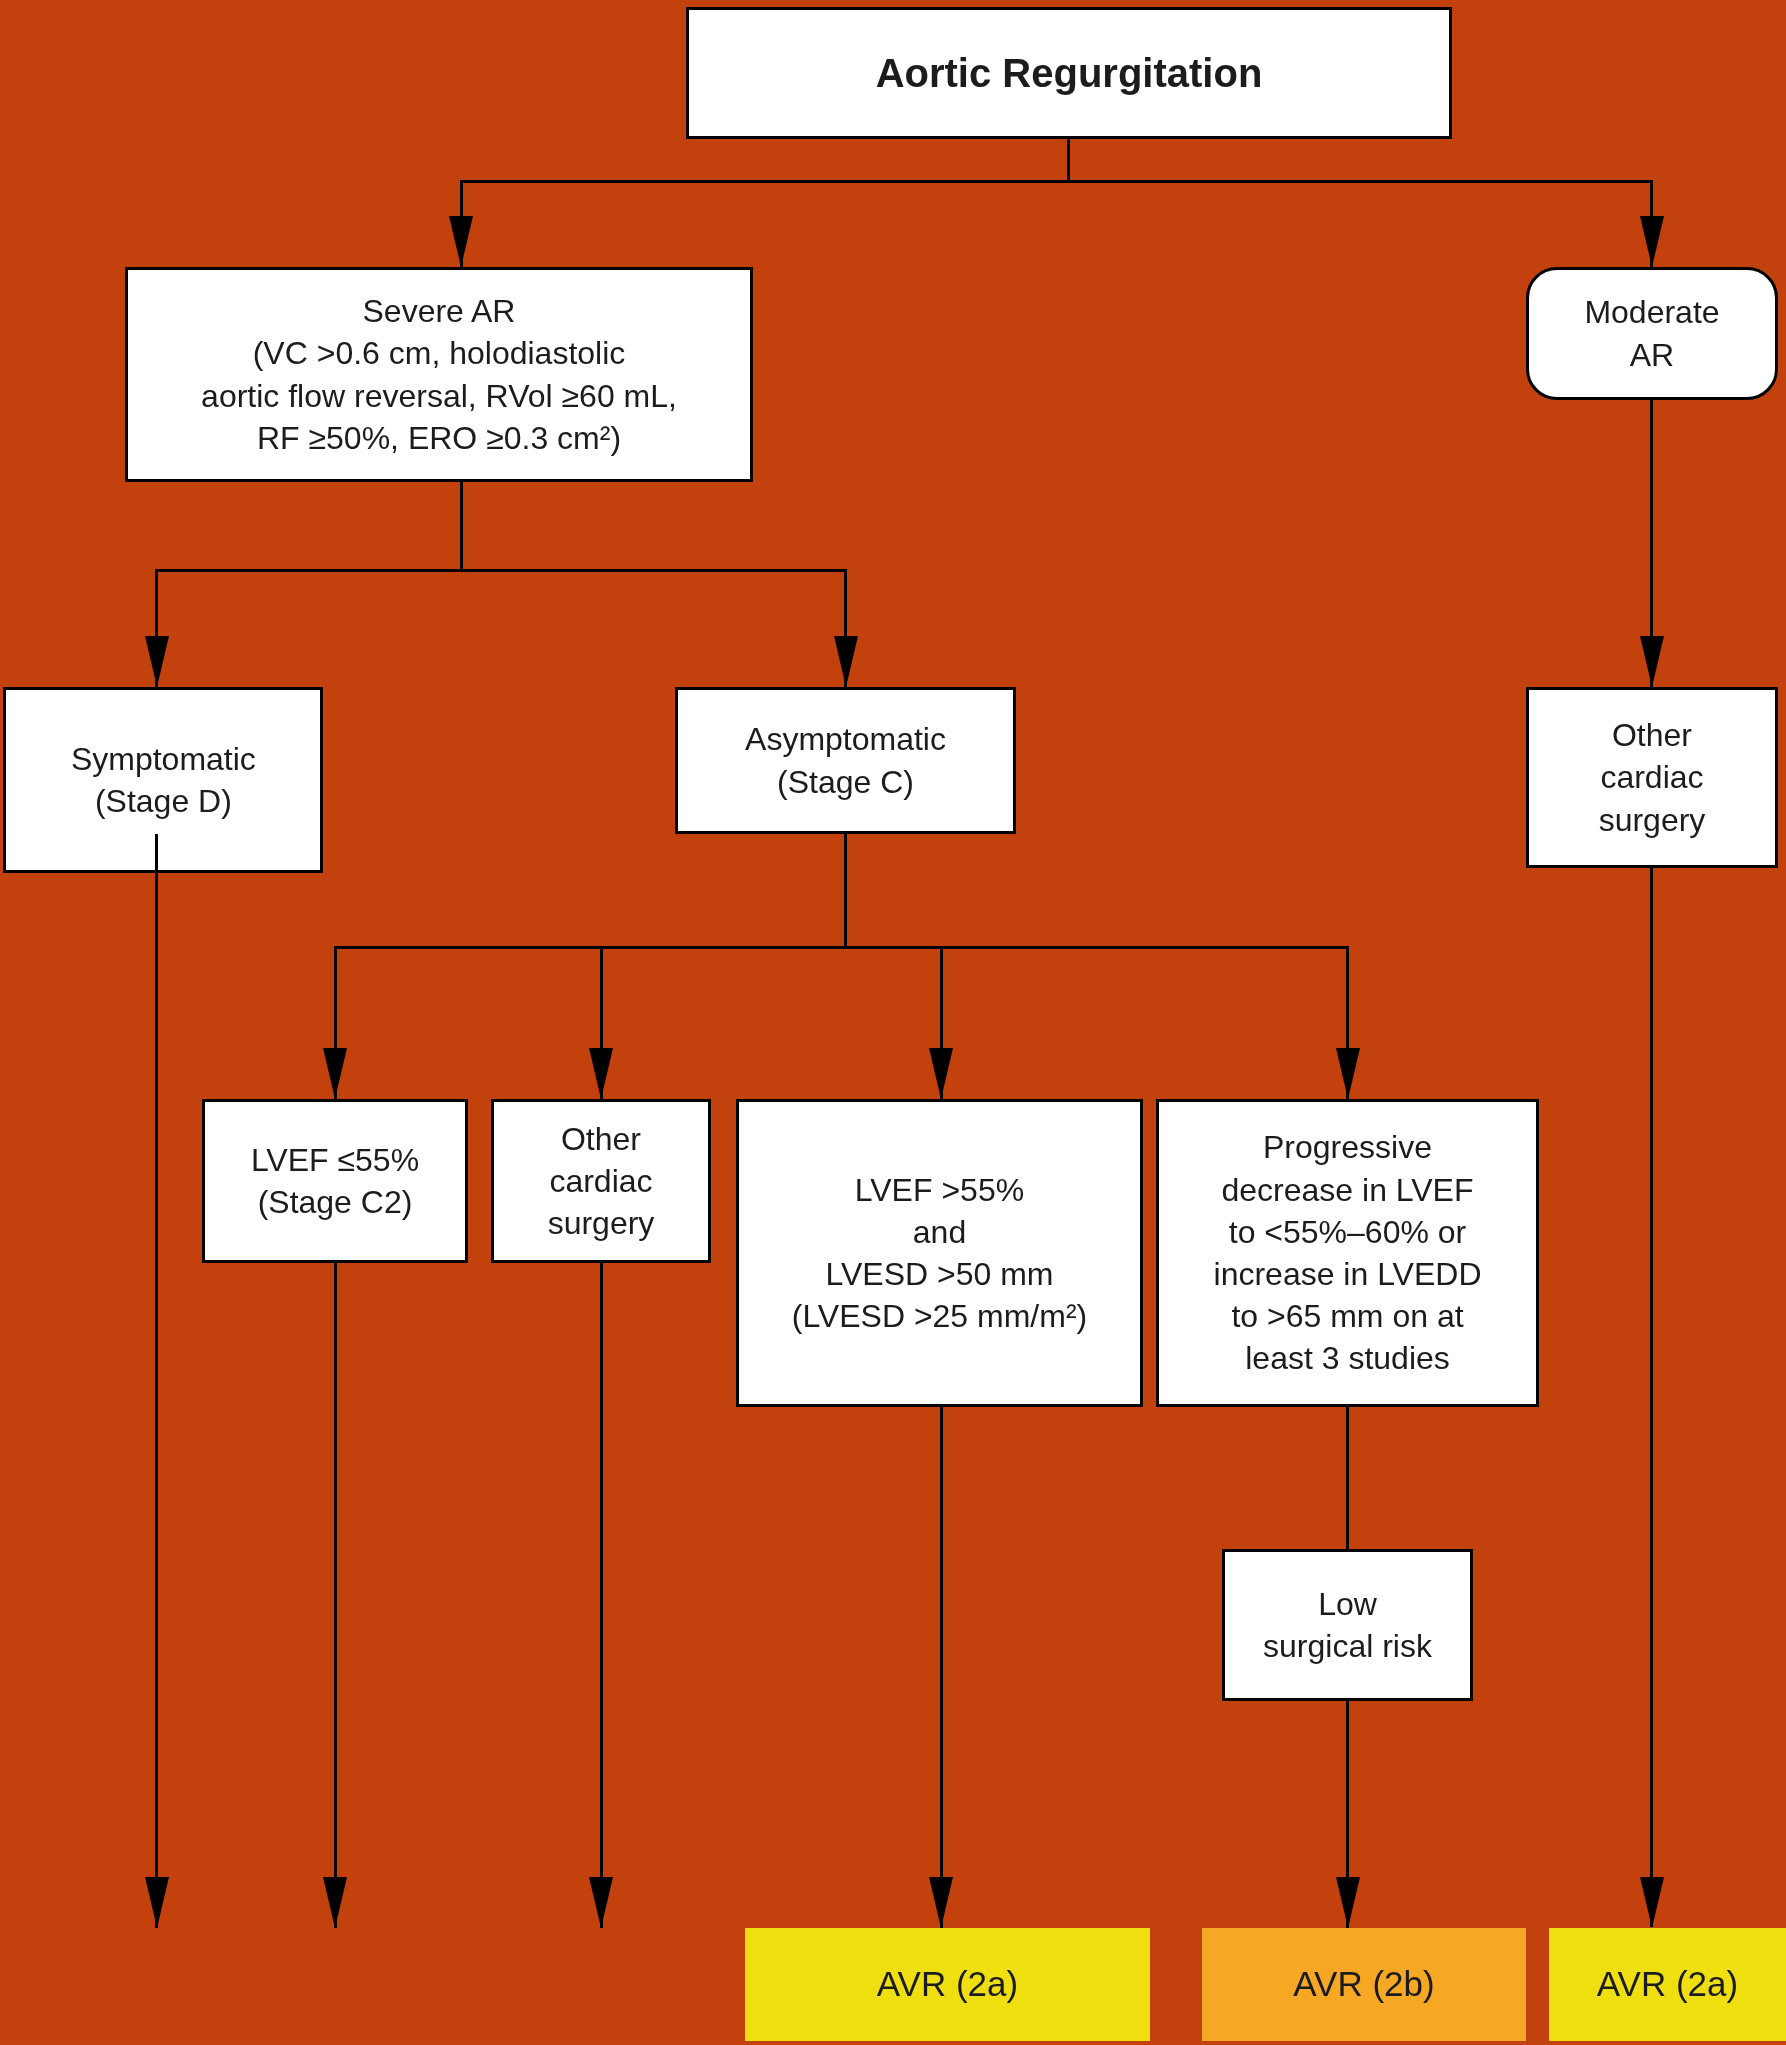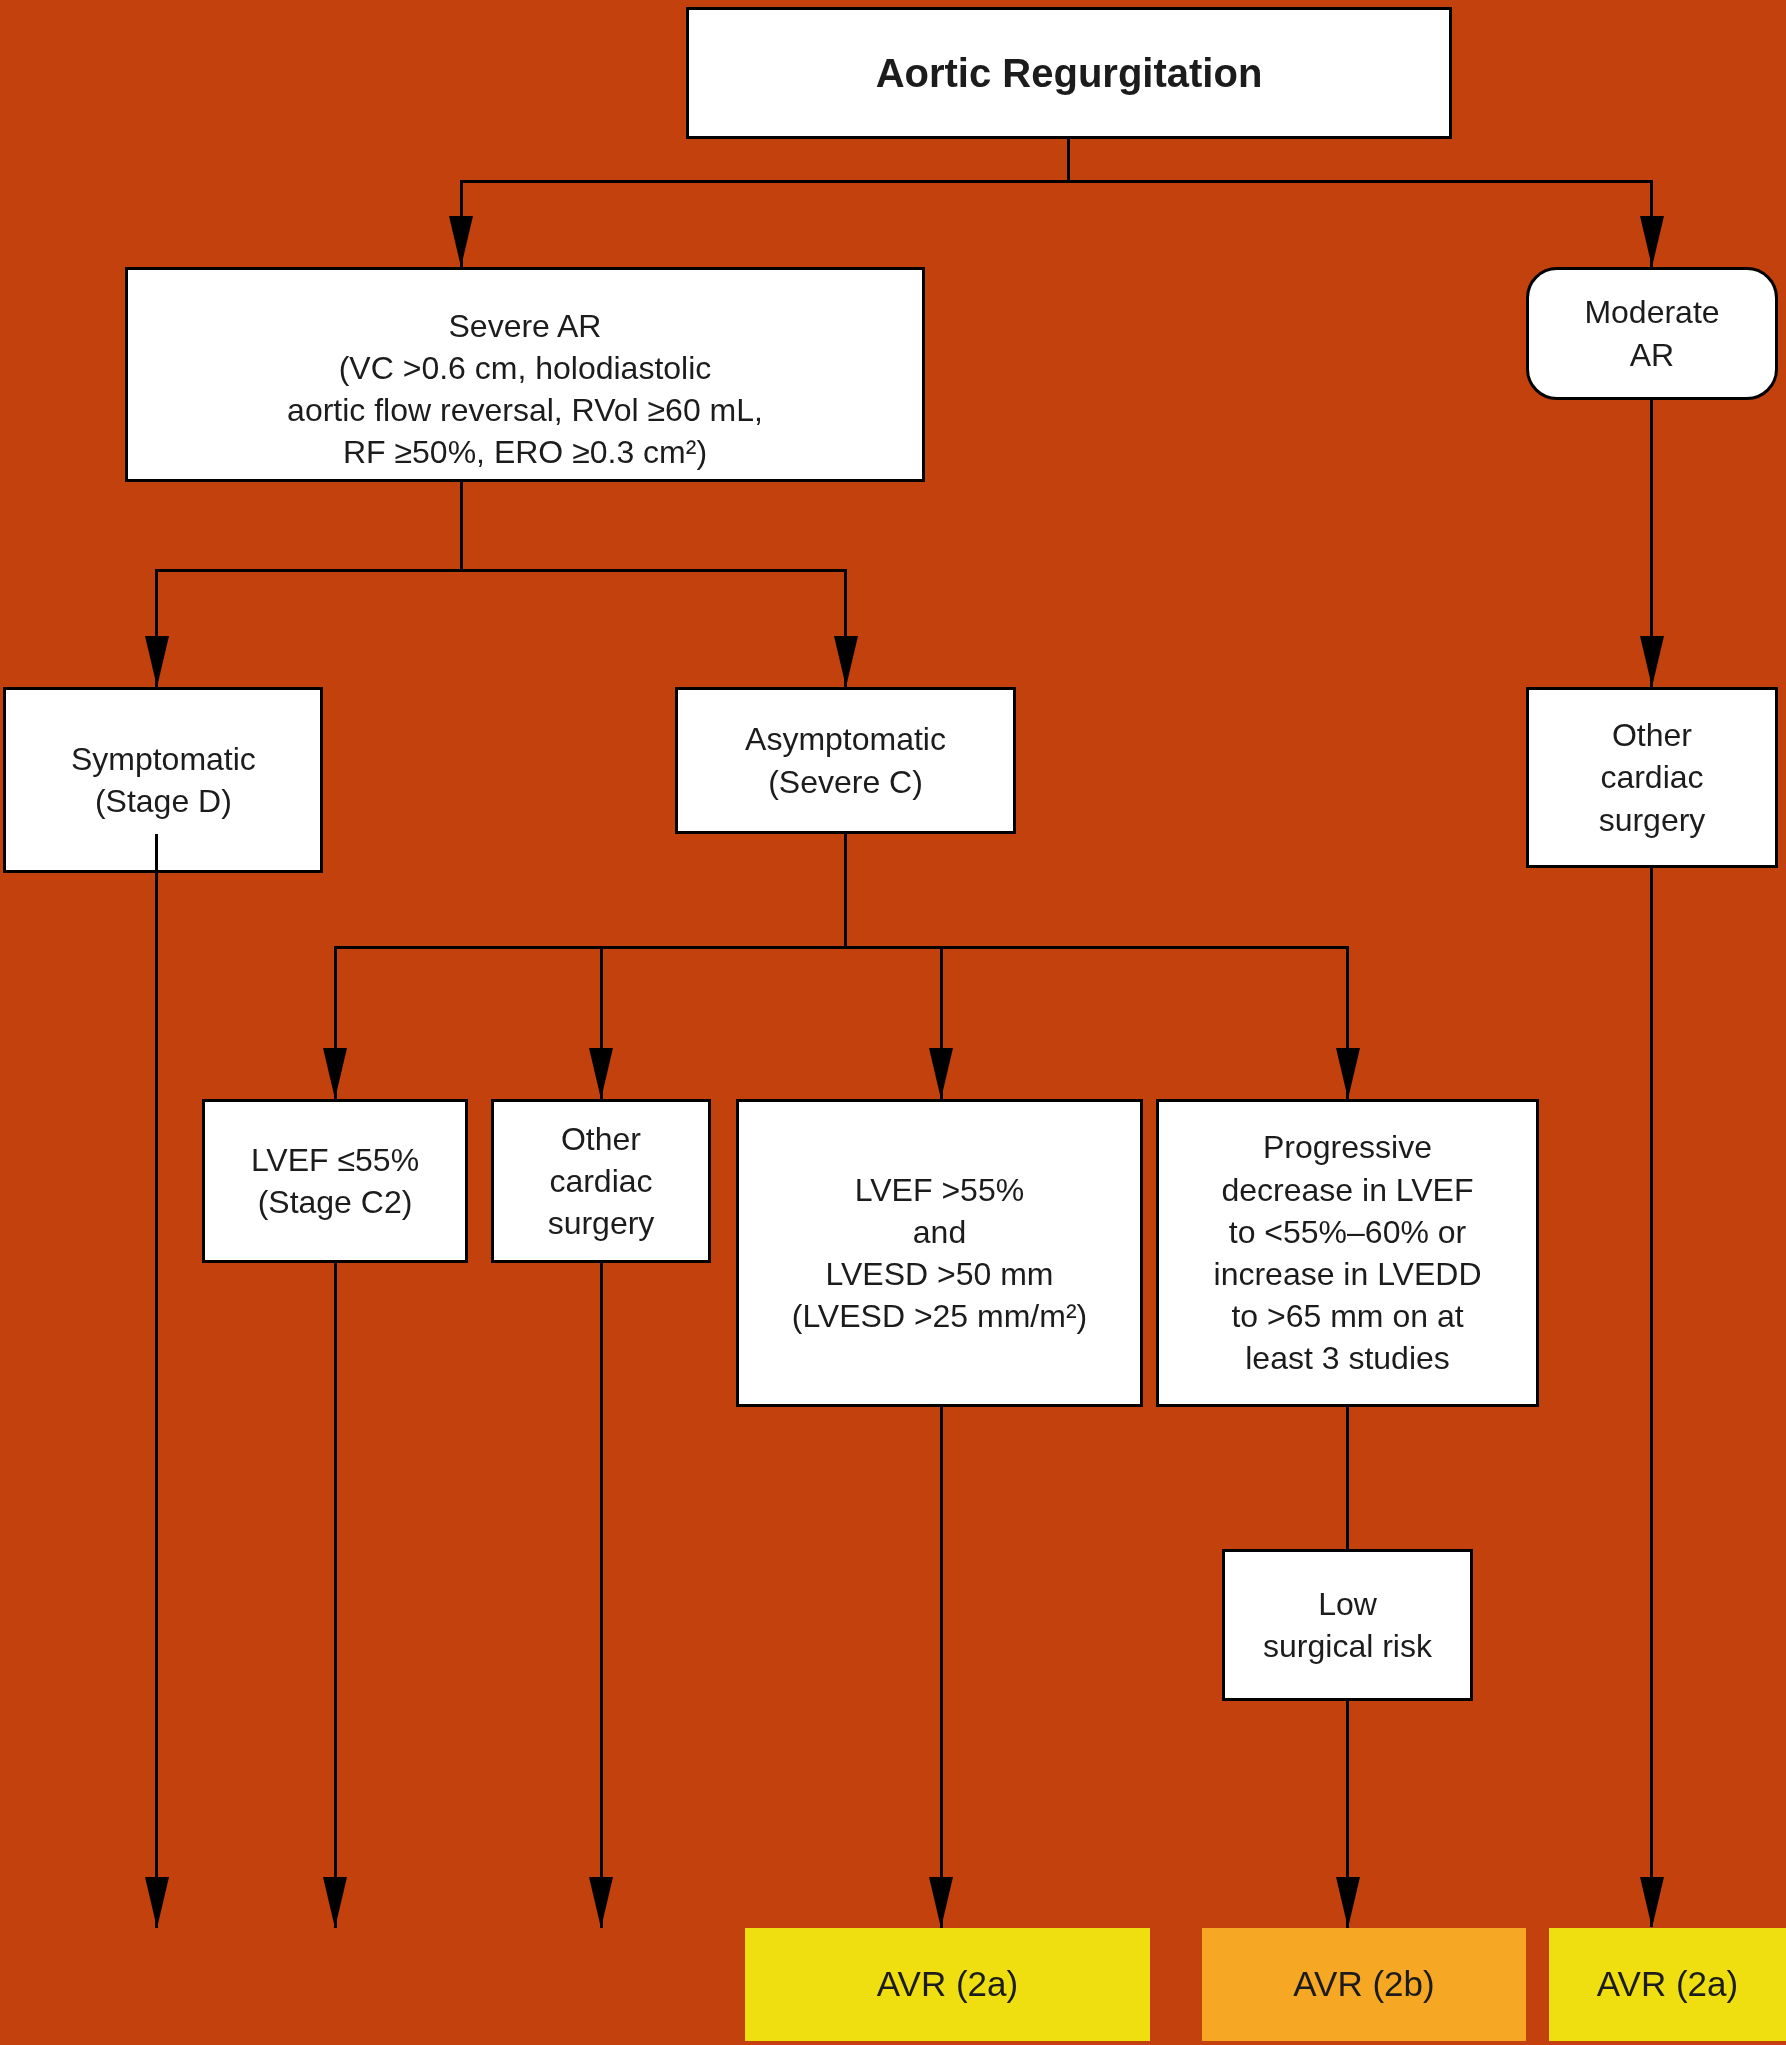--- a/index.html
+++ b/index.html
@@ -59,40 +59,40 @@
 </style>
 </head>
 <body>
 
 <div class="canvas">
 
   <div class="box title-box" style="left:686px; top:6.7px; width:766px; height:132px;">
     <span class="box-label">Aortic Regurgitation</span>
   </div>
 
-  <div class="box" style="left:125px; top:267px; width:800px; height:215px;align-items:flex-end;">
+  <div class="box" style="left:125px; top:267px; width:628px; height:215px;">
     <span class="box-label">Severe AR
 (VC &gt;0.6 cm, holodiastolic
 aortic flow reversal, RVol ≥60 mL,
 RF ≥50%, ERO ≥0.3 cm²)</span>
   </div>
 
   <div class="box" style="left:1526px; top:267px; width:252px; height:133px;border-radius:31px;">
     <span class="box-label">Moderate
 AR</span>
   </div>
 
   <div class="box" style="left:3.4px; top:687px; width:320px; height:186px;">
     <span class="box-label">Symptomatic
 (Stage D)</span>
   </div>
 
   <div class="box" style="left:675px; top:687px; width:341px; height:147px;">
     <span class="box-label">Asymptomatic
-(Severe C)</span>
+(Stage C)</span>
   </div>
 
   <div class="box" style="left:1526px; top:687px; width:252px; height:181px;">
     <span class="box-label">Other
 cardiac
 surgery</span>
   </div>
 
   <div class="box" style="left:202px; top:1099px; width:266px; height:164px;">
     <span class="box-label">LVEF ≤55%

